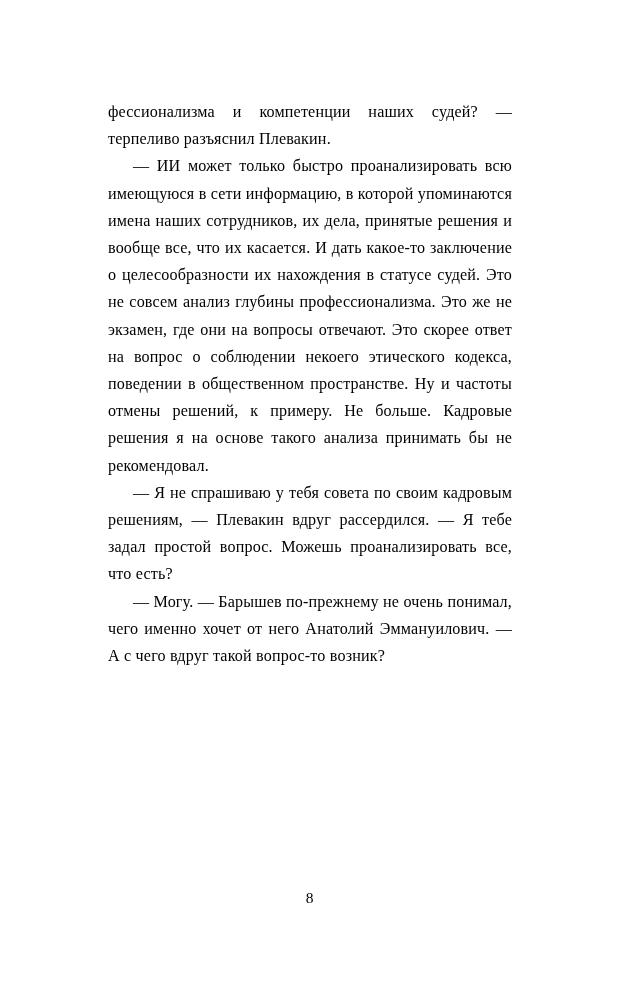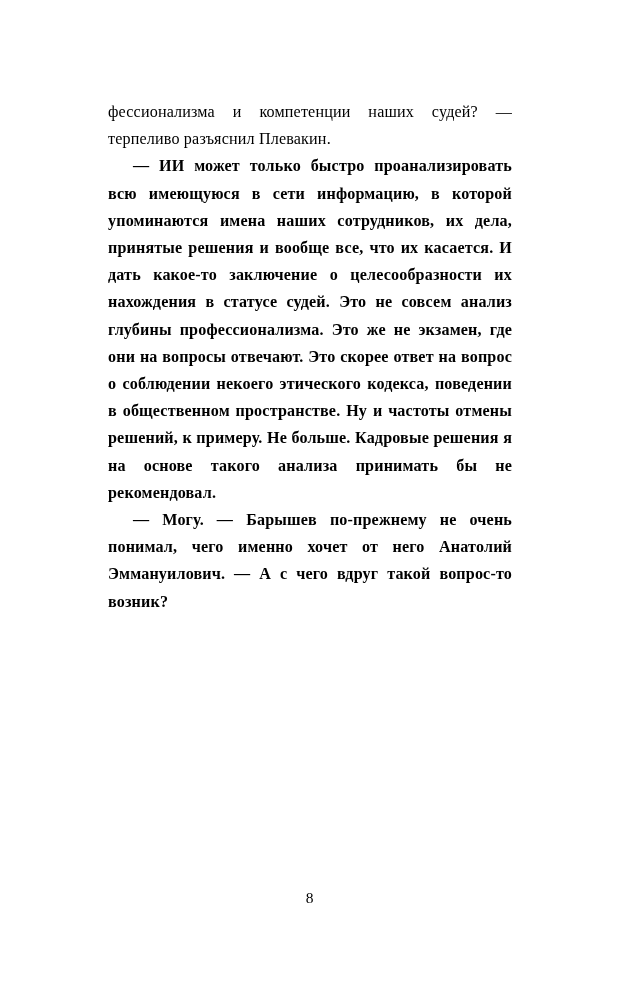--- a/index.html
+++ b/index.html
@@ -35,21 +35,20 @@
     text-align: justify;
     text-justify: inter-word;
     font-size: 16.1px;
     line-height: 27.2px;
     letter-spacing: 0.01em;
     word-spacing: 0.005em;
     hyphens: manual;
   }
   .para.indent {
     text-indent: 25px;
-    font-weight: bold;
   }
   .para.cont {
     text-indent: 0;
   }
   .page-number {
     position: absolute;
     left: 0;
     top: 888px;
     width: 619px;
     text-align: center;
@@ -60,18 +59,19 @@
   }
 </style>
 </head>
 <body>
 
 <div class="page">
 
   <div class="text-block">
     <p class="para cont">фессионализма и компетенции наших судей? — терпеливо разъяснил Плевакин.</p>
     <p class="para indent">— ИИ может только быстро проанализировать всю имеющуюся в сети информацию, в которой упоминаются имена наших сотрудников, их дела, принятые решения и вообще все, что их касается. И дать какое-то заключение о целесообразности их нахождения в статусе судей. Это не совсем анализ глубины профессионализма. Это же не экзамен, где они на вопросы отвечают. Это скорее ответ на вопрос о соблюдении некоего этического кодекса, поведении в общественном пространстве. Ну и частоты отмены решений, к примеру. Не больше. Кадровые решения я на основе такого анализа принимать бы не рекомендовал.</p>
+    <p class="para indent">— Я не спрашиваю у тебя совета по своим кадровым решениям, — Плевакин вдруг рассердился. — Я тебе задал простой вопрос. Можешь проанализировать все, что есть?</p>
     <p class="para indent">— Могу. — Барышев по-прежнему не очень понимал, чего именно хочет от него Анатолий Эммануилович. — А с чего вдруг такой вопрос-то возник?</p>
   </div>
 
   <div class="page-number">8</div>
 
 </div>
 
 </body></html>

